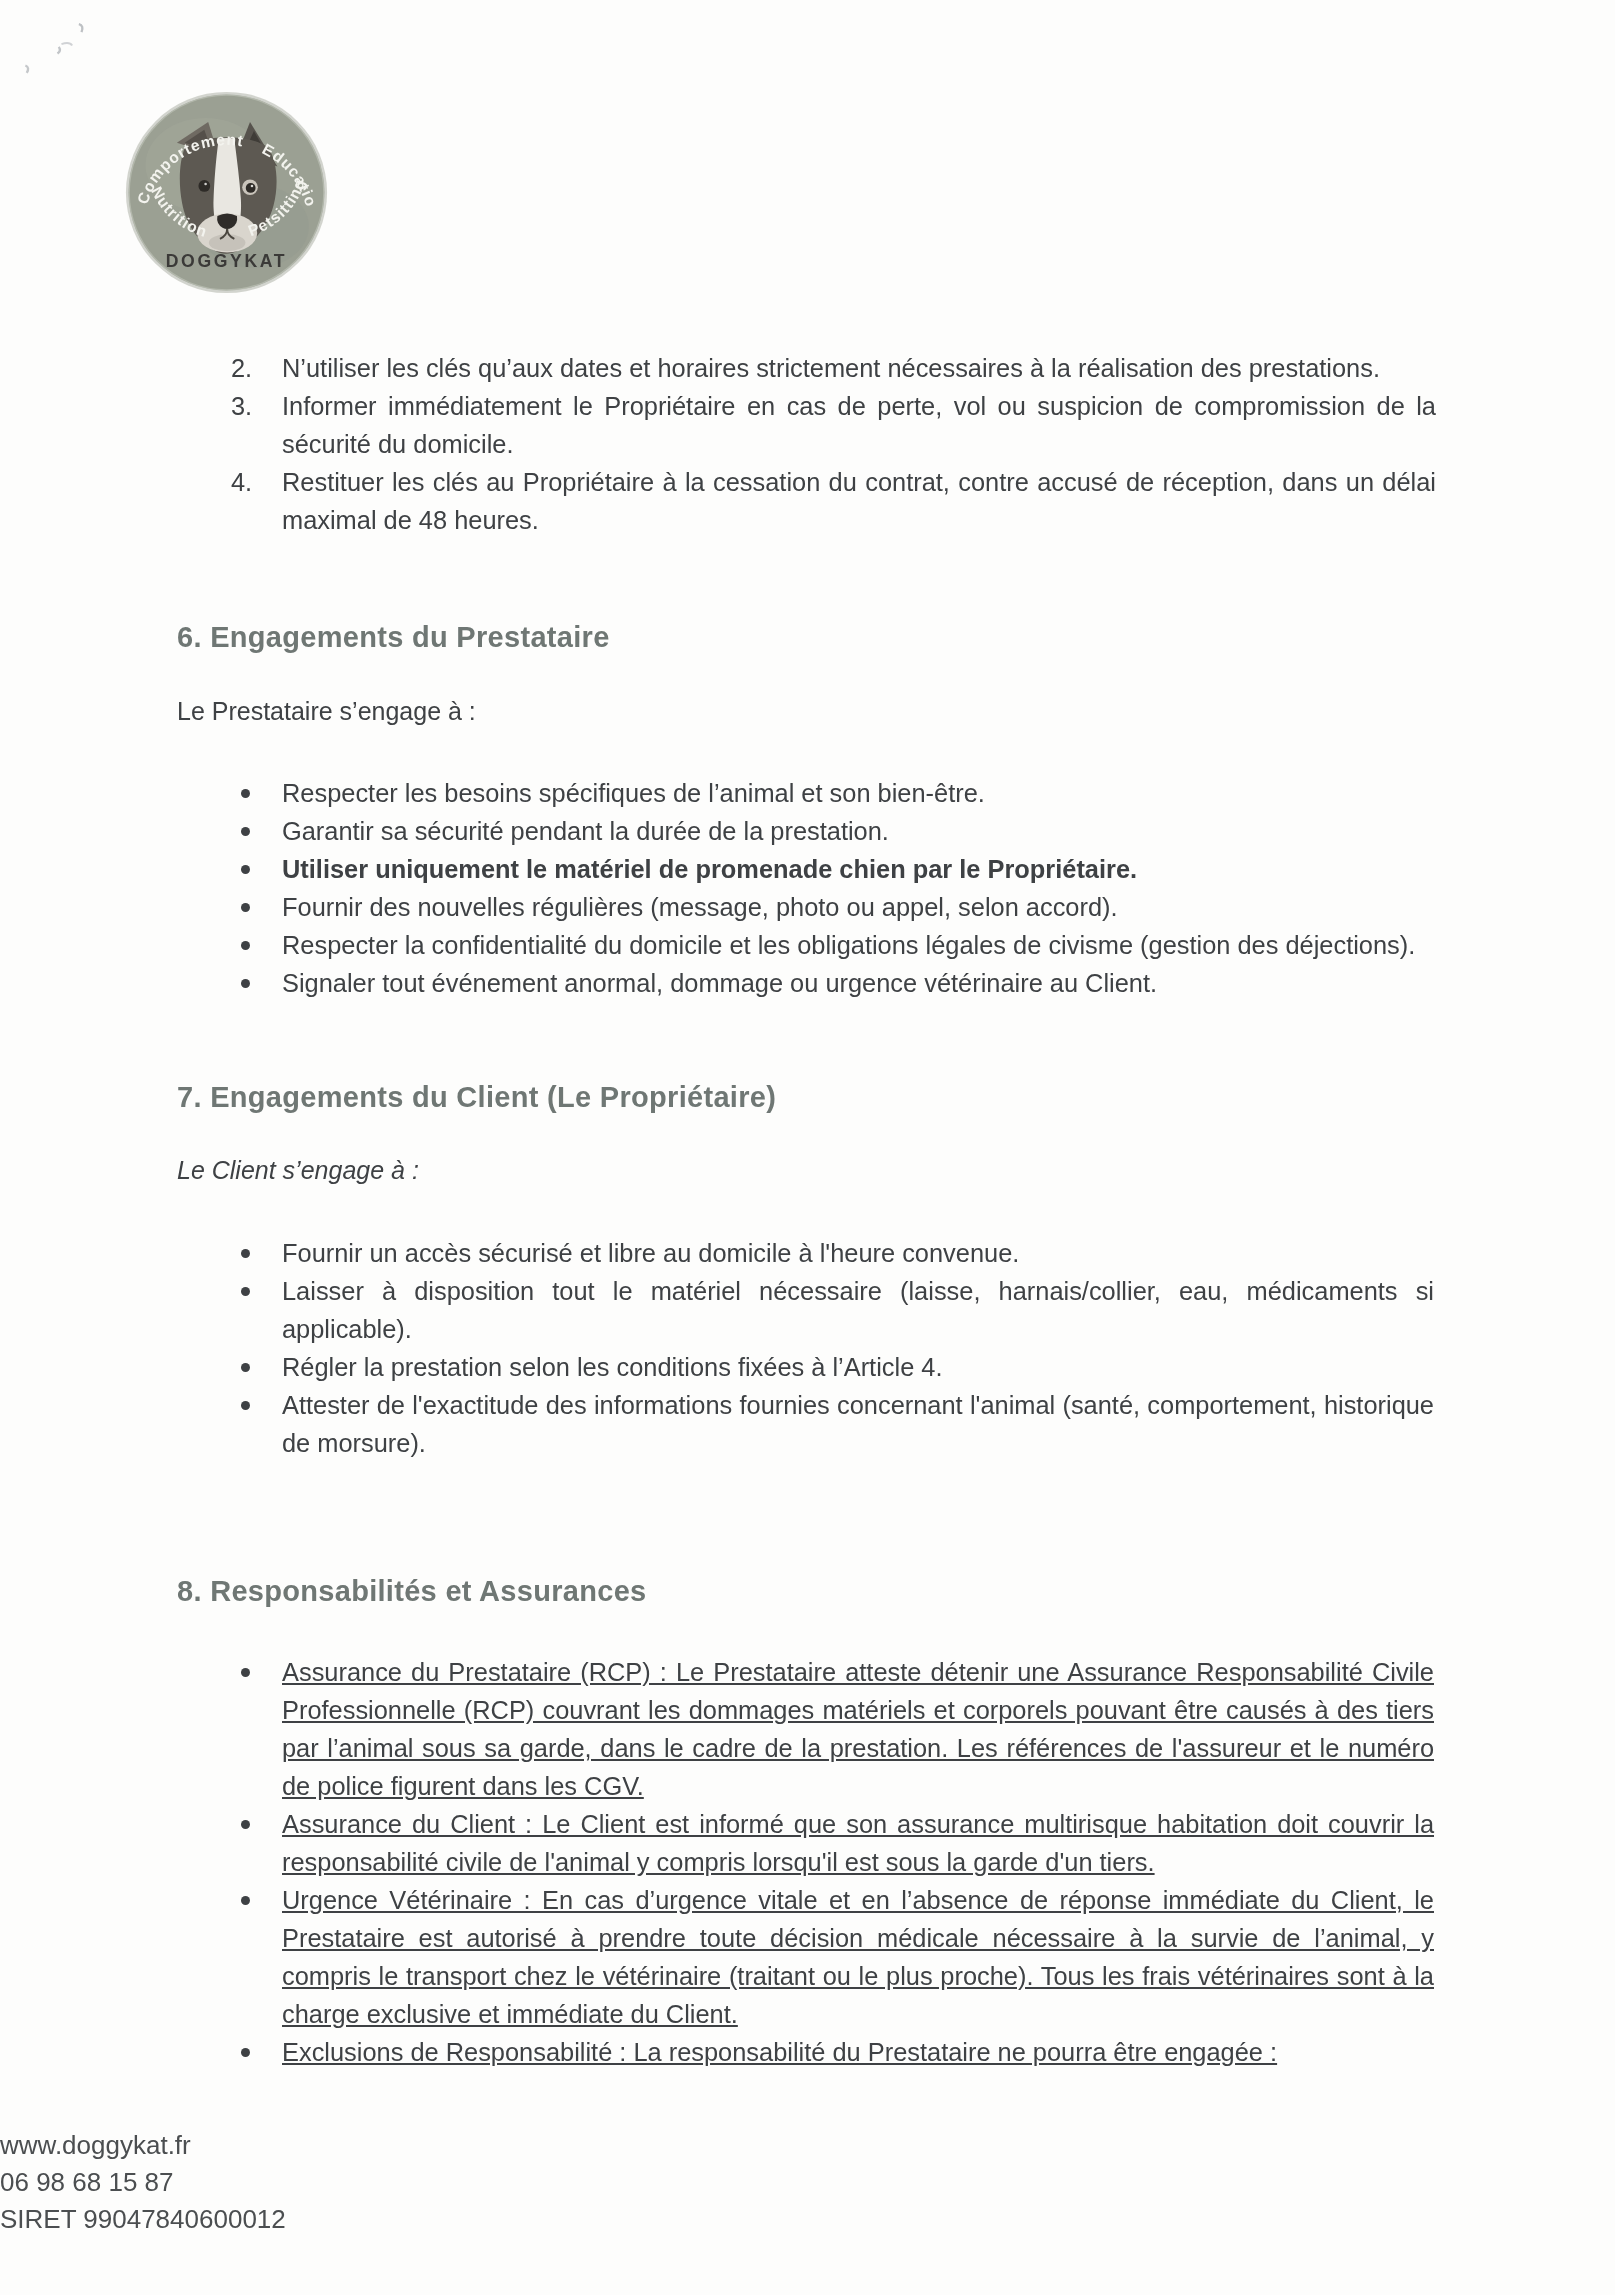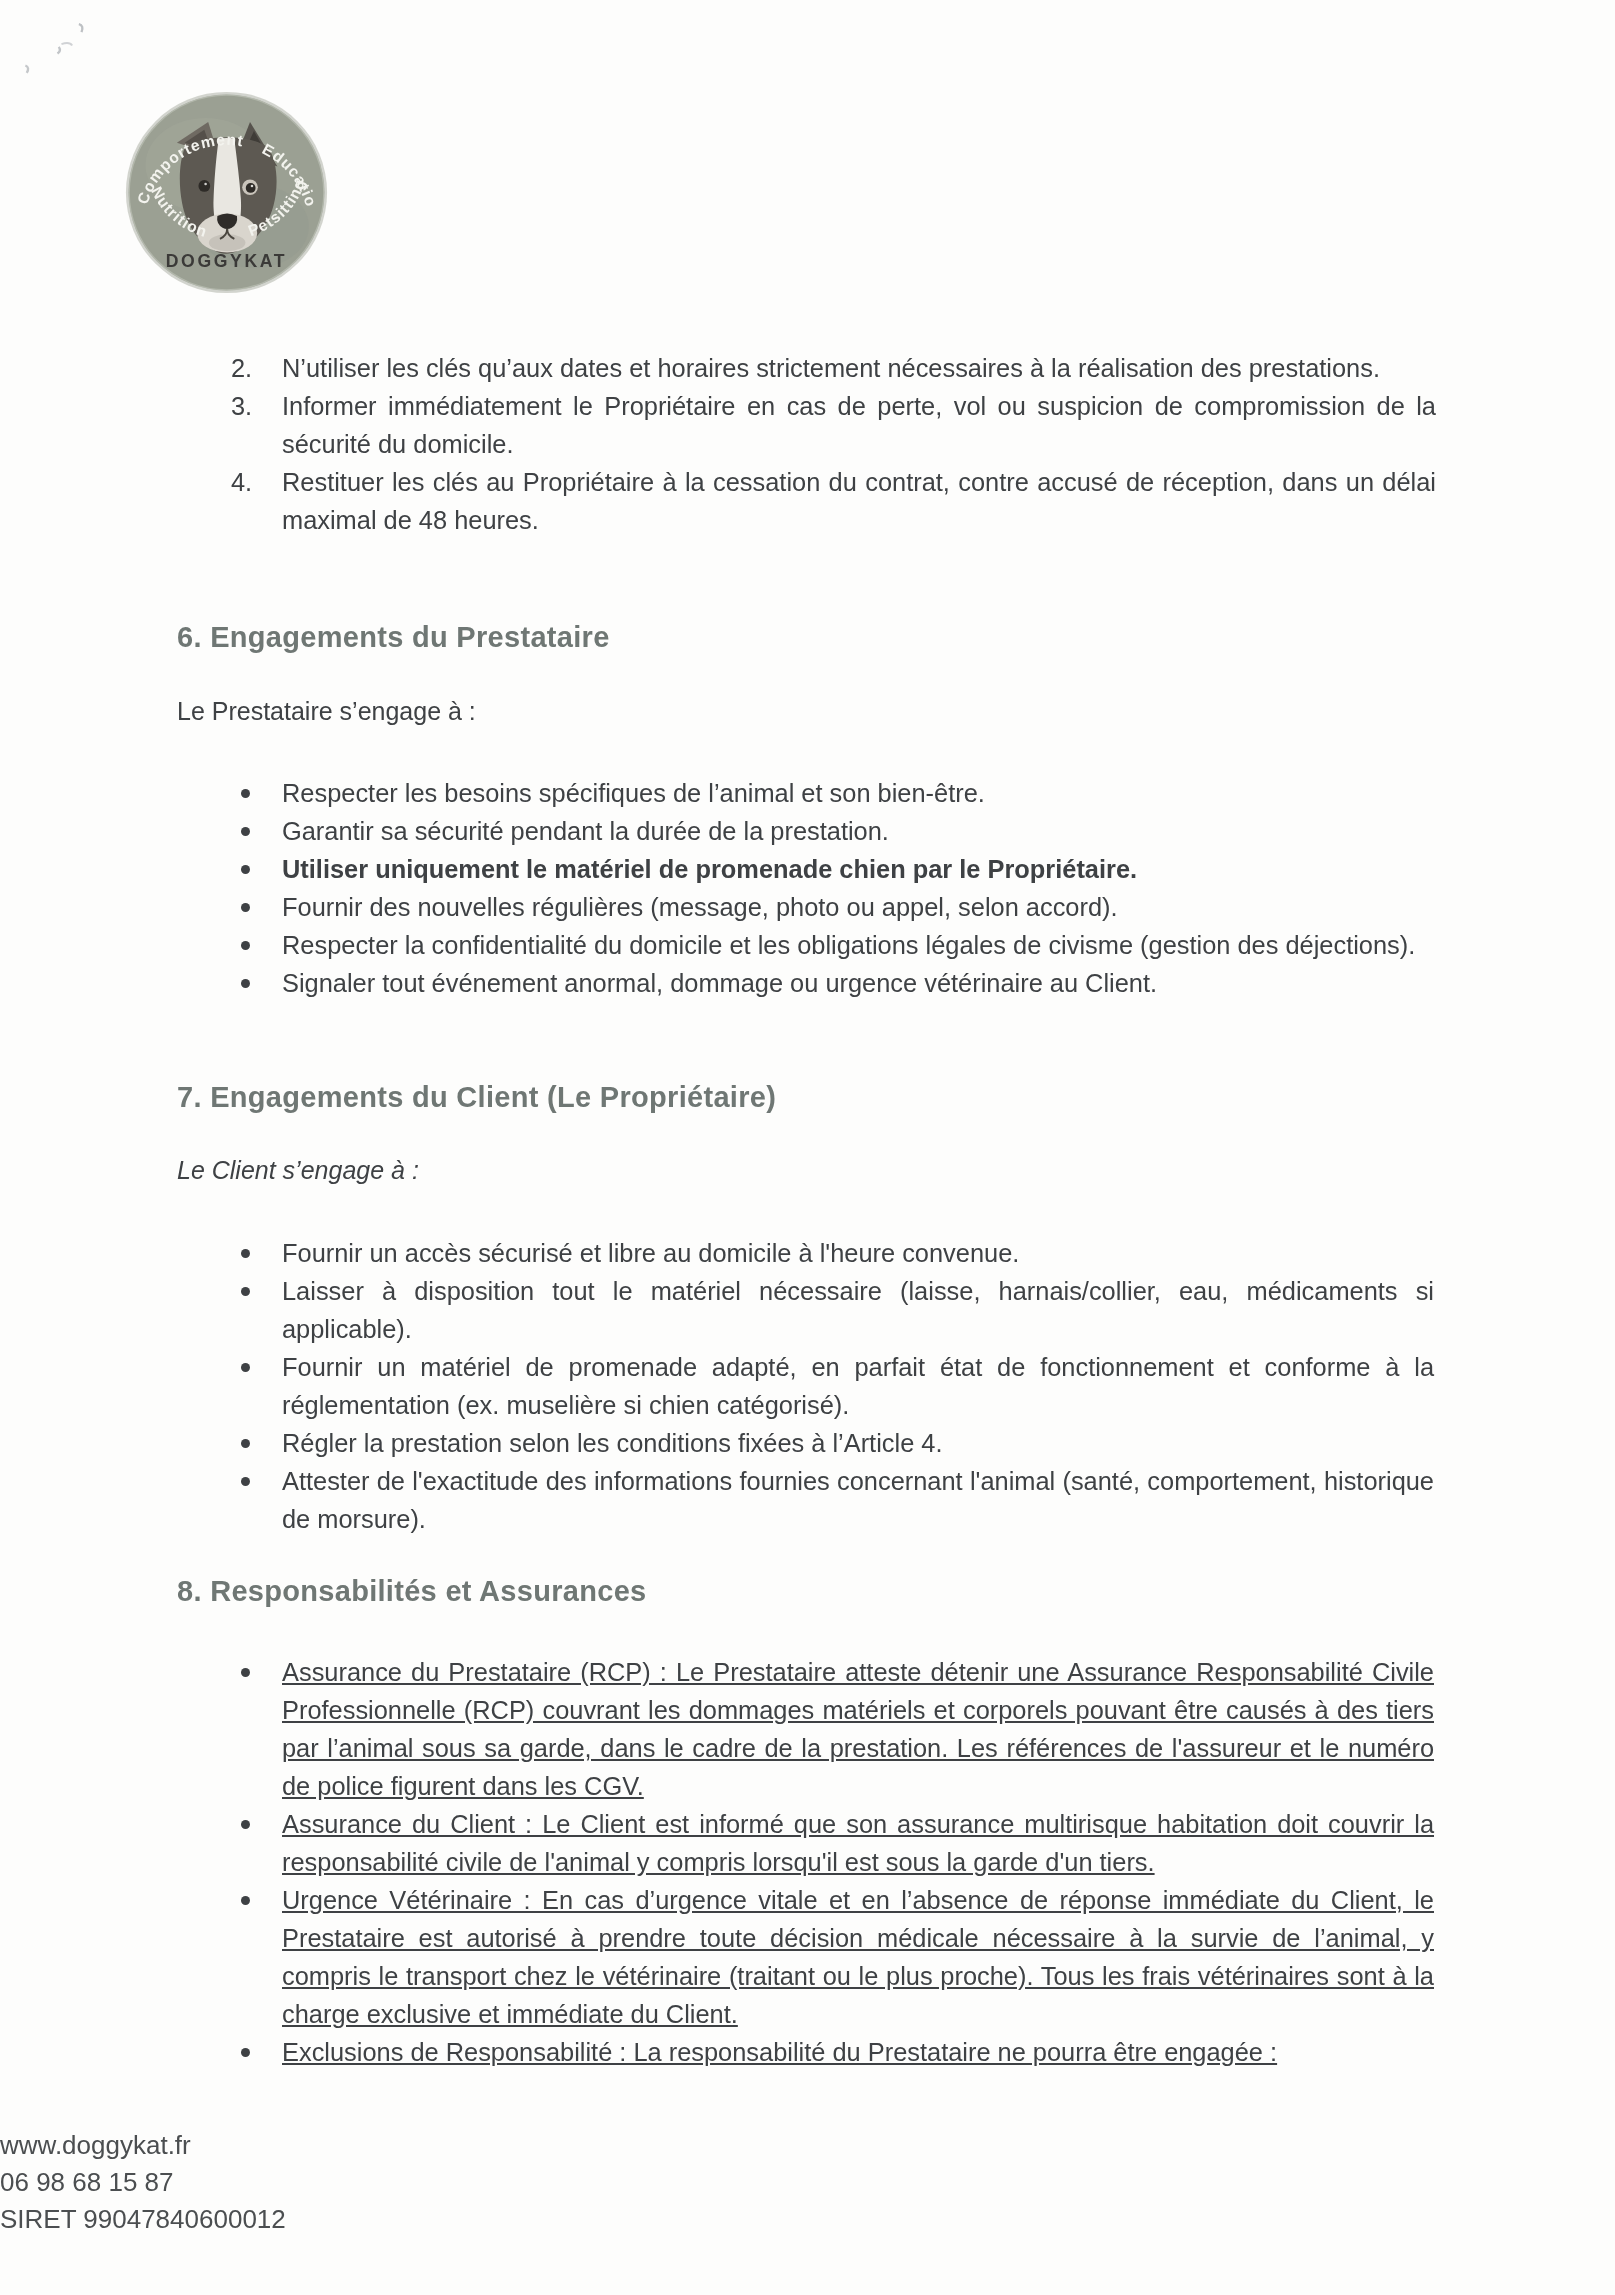--- a/index.html
+++ b/index.html
@@ -113,21 +113,20 @@
     <div class="bullet-item"><span class="dot"></span><span>Fournir des nouvelles régulières (message, photo ou appel, selon accord).</span></div>
     <div class="bullet-item"><span class="dot"></span><span>Respecter la confidentialité du domicile et les obligations légales de civisme (gestion des déjections).</span></div>
     <div class="bullet-item"><span class="dot"></span><span>Signaler tout événement anormal, dommage ou urgence vétérinaire au Client.</span></div>
   </div>
 
   <div class="abs sec-heading" style="top:1078px;left:177px;">7. Engagements du Client (Le Propriétaire)</div>
   <div class="abs intro" style="top:1151px;left:177px;font-style:italic;">Le Client s’engage à :</div>
   <div class="abs bullets body-text" style="top:1234px;left:239px;">
     <div class="bullet-item"><span class="dot"></span><span>Fournir un accès sécurisé et libre au domicile à l'heure convenue.</span></div>
     <div class="bullet-item"><span class="dot"></span><span>Laisser à disposition tout le matériel nécessaire (laisse, harnais/collier, eau, médicaments si applicable).</span></div>
-    <div class="bullet-item"><span class="dot"></span><span>Fournir un matériel de promenade adapté, en parfait état de fonctionnement et conforme à la réglementation (ex. muselière si chien catégorisé).</span></div>
     <div class="bullet-item"><span class="dot"></span><span>Régler la prestation selon les conditions fixées à l’Article 4.</span></div>
     <div class="bullet-item"><span class="dot"></span><span>Attester de l'exactitude des informations fournies concernant l'animal (santé, comportement, historique de morsure).</span></div>
   </div>
 
   <div class="abs sec-heading" style="top:1572px;left:177px;">8. Responsabilités et Assurances</div>
   <div class="abs bullets body-text" style="top:1653px;left:239px;text-decoration:underline;">
     <div class="bullet-item"><span class="dot"></span><span>Assurance du Prestataire (RCP) : Le Prestataire atteste détenir une Assurance Responsabilité Civile Professionnelle (RCP) couvrant les dommages matériels et corporels pouvant être causés à des tiers par l’animal sous sa garde, dans le cadre de la prestation. Les références de l'assureur et le numéro de police figurent dans les CGV.</span></div>
     <div class="bullet-item"><span class="dot"></span><span>Assurance du Client : Le Client est informé que son assurance multirisque habitation doit couvrir la responsabilité civile de l'animal y compris lorsqu'il est sous la garde d'un tiers.</span></div>
     <div class="bullet-item"><span class="dot"></span><span>Urgence Vétérinaire : En cas d’urgence vitale et en l’absence de réponse immédiate du Client, le Prestataire est autorisé à prendre toute décision médicale nécessaire à la survie de l’animal, y compris le transport chez le vétérinaire (traitant ou le plus proche). Tous les frais vétérinaires sont à la charge exclusive et immédiate du Client.</span></div>
     <div class="bullet-item"><span class="dot"></span><span>Exclusions de Responsabilité : La responsabilité du Prestataire ne pourra être engagée :</span></div>

